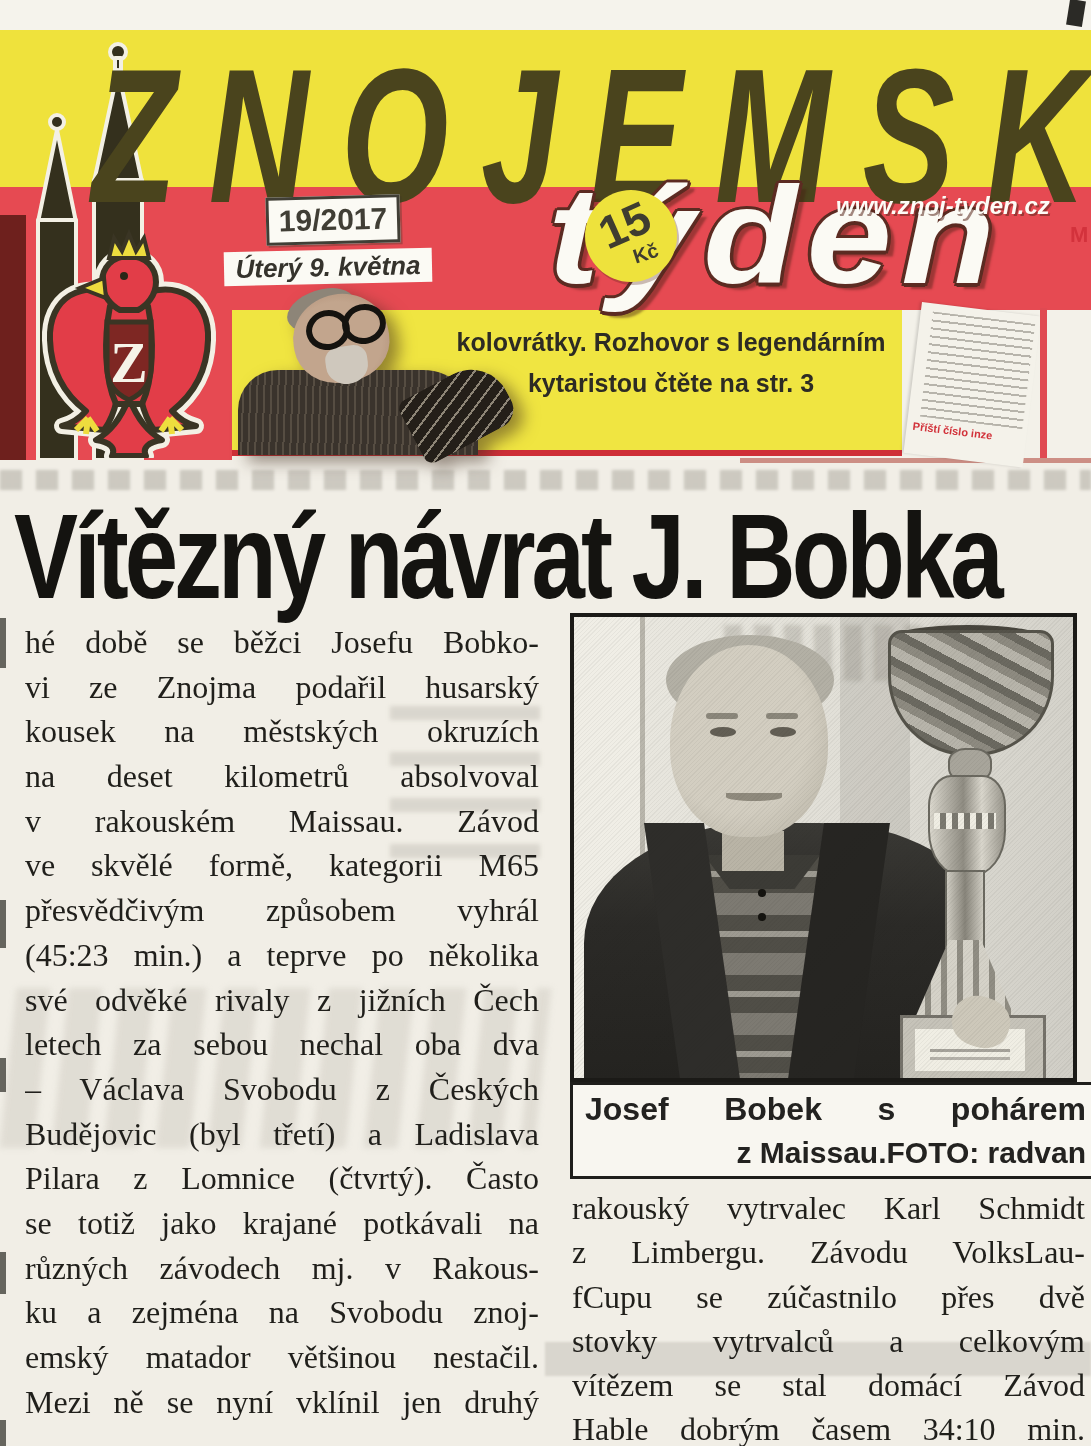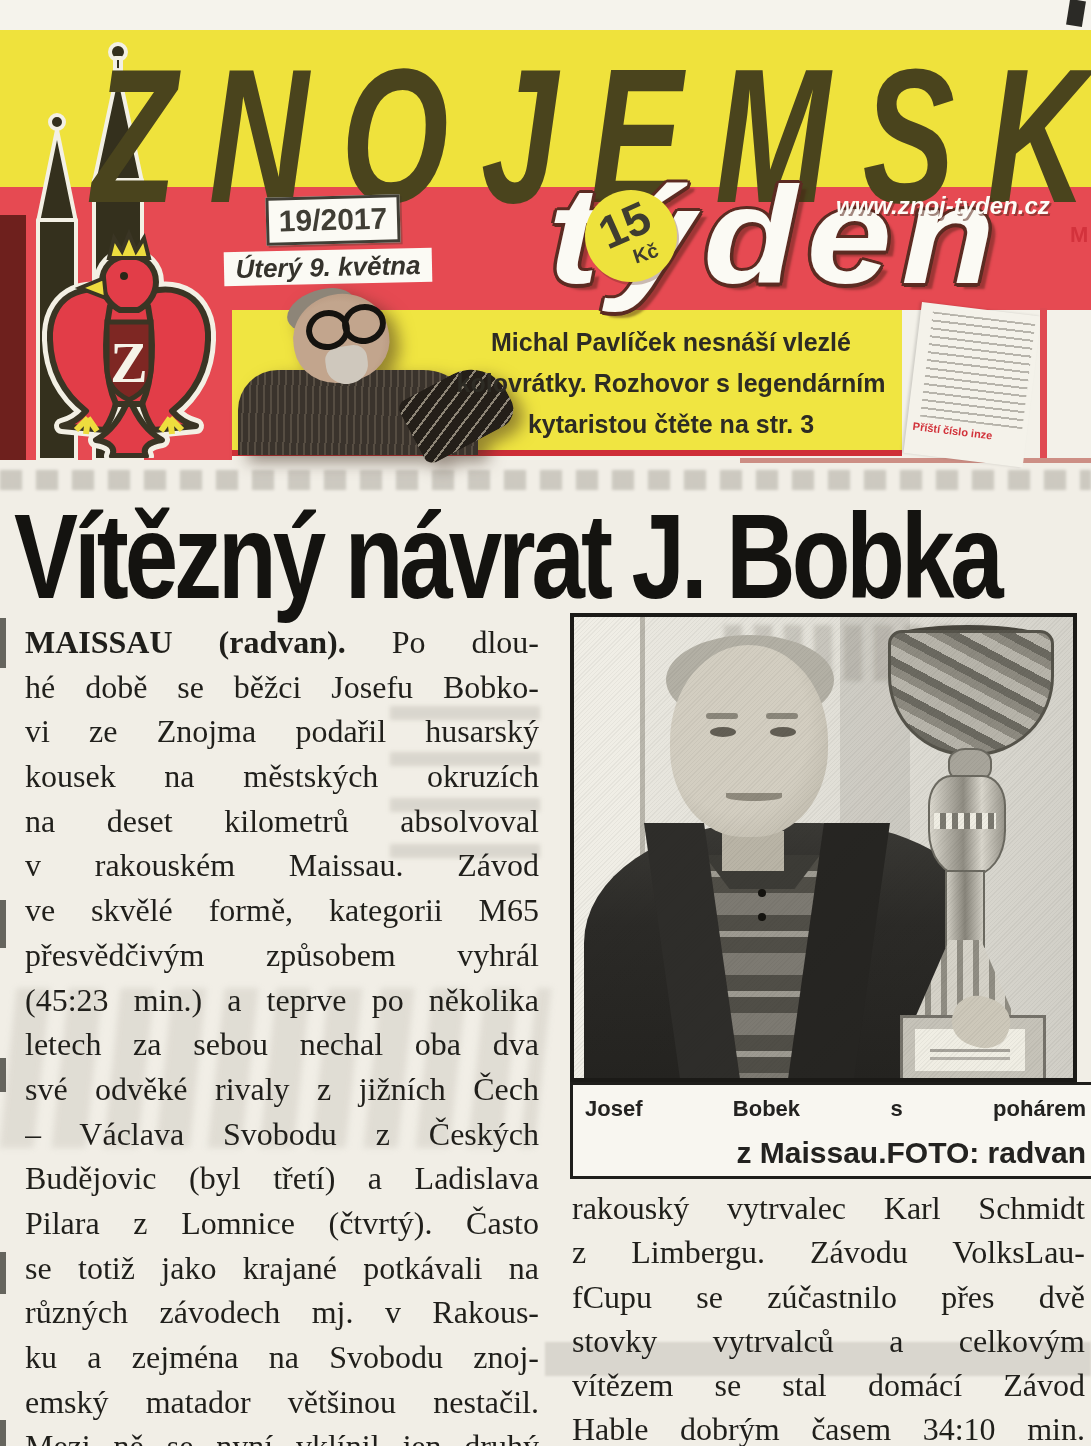--- a/index.html
+++ b/index.html
@@ -128,21 +128,21 @@
   .tr-plaque{left:341px;top:412px;width:110px;height:42px;background:#f0eee4;
       display:flex;align-items:center;justify-content:center;}
   .tr-plaque i{display:block;width:80px;height:3px;background:#a5a29a;box-shadow:0 8px 0 #b5b2aa;}
   .ph-hand{left:378px;top:380px;width:58px;height:50px;border-radius:45%;background:#cdc8ba;transform:rotate(18deg);}
   .photo::after{content:"";position:absolute;inset:0;
       background:repeating-linear-gradient(135deg,rgba(35,35,30,.05) 0 1px,transparent 1px 3px);}
 
   
   .caption{left:570px;top:1082px;width:501px;height:89px;background:#f8f6f0;border:3px solid #1f1e1b;
       padding:2px 12px 0 12px;color:#232220;}
-  .cap1{font-size:22px;font-weight:800;line-height:44px;text-align:justify;text-align-last:justify;}
+  .cap1{font-size:32px;font-weight:800;line-height:44px;text-align:justify;text-align-last:justify;}
   .cap2{display:flex;justify-content:flex-end;font-size:30px;font-weight:800;line-height:44px;}
 </style>
 </head>
 <body>
 
 <div class="page">
 
   <div class="abs m-top"></div>
   <div class="abs corner-mark"></div>
 
@@ -205,21 +205,20 @@
       <div class="abs pv-body"></div>
       <div class="abs pv-guitar"></div>
       <div class="abs pv-hair"></div>
       <div class="abs pv-head"></div>
       <div class="abs pv-beard"></div>
       <div class="abs pv-glass1"></div>
       <div class="abs pv-glass2"></div>
     </div>
 
     <div class="abs teaser-text">
-      <div>Michal Pavlíček nesnáší vlezlé</div>
       <div>kolovrátky. Rozhovor s legendárním</div>
       <div>kytaristou čtěte na str. 3</div>
     </div>
 
     <div class="abs mini-page">
       <div class="abs next-issue">Příští číslo inze</div>
     </div>
     <div class="abs red-vline"></div>
     <div class="abs edge-m">M</div>
   </div>
@@ -230,31 +229,30 @@
   <div class="abs ghost-band-right"></div>
   <div class="abs scan-mark" style="top:618px;height:50px;"></div>
   <div class="abs scan-mark" style="top:900px;height:48px;"></div>
   <div class="abs scan-mark" style="top:1058px;height:34px;"></div>
   <div class="abs scan-mark" style="top:1252px;height:42px;"></div>
   <div class="abs scan-mark" style="top:1420px;height:26px;"></div>
 
   <div class="abs headline">Vítězný návrat J. Bobka</div>
 
   <div class="abs col col1">
-    <div class="tline"><span class="leadbold">MAISSAU (radvan).</span> <span>Po dlou-</span></div>
     <div class="tline">hé době se běžci Josefu Bobko-</div>
     <div class="tline">vi ze Znojma podařil husarský</div>
     <div class="tline">kousek na městských okruzích</div>
     <div class="tline">na deset kilometrů absolvoval</div>
     <div class="tline">v rakouském Maissau. Závod</div>
     <div class="tline">ve skvělé formě, kategorii M65</div>
     <div class="tline">přesvědčivým způsobem vyhrál</div>
     <div class="tline">(45:23 min.) a teprve po několika</div>
+    <div class="tline">své odvěké rivaly z jižních Čech</div>
     <div class="tline">letech za sebou nechal oba dva</div>
-    <div class="tline">své odvěké rivaly z jižních Čech</div>
     <div class="tline">– Václava Svobodu z Českých</div>
     <div class="tline">Budějovic (byl třetí) a Ladislava</div>
     <div class="tline">Pilara z Lomnice (čtvrtý). Často</div>
     <div class="tline">se totiž jako krajané potkávali na</div>
     <div class="tline">různých závodech mj. v Rakous-</div>
     <div class="tline">ku a zejména na Svobodu znoj-</div>
     <div class="tline">emský matador většinou nestačil.</div>
     <div class="tline">Mezi ně se nyní vklínil jen druhý</div>
   </div>
 

